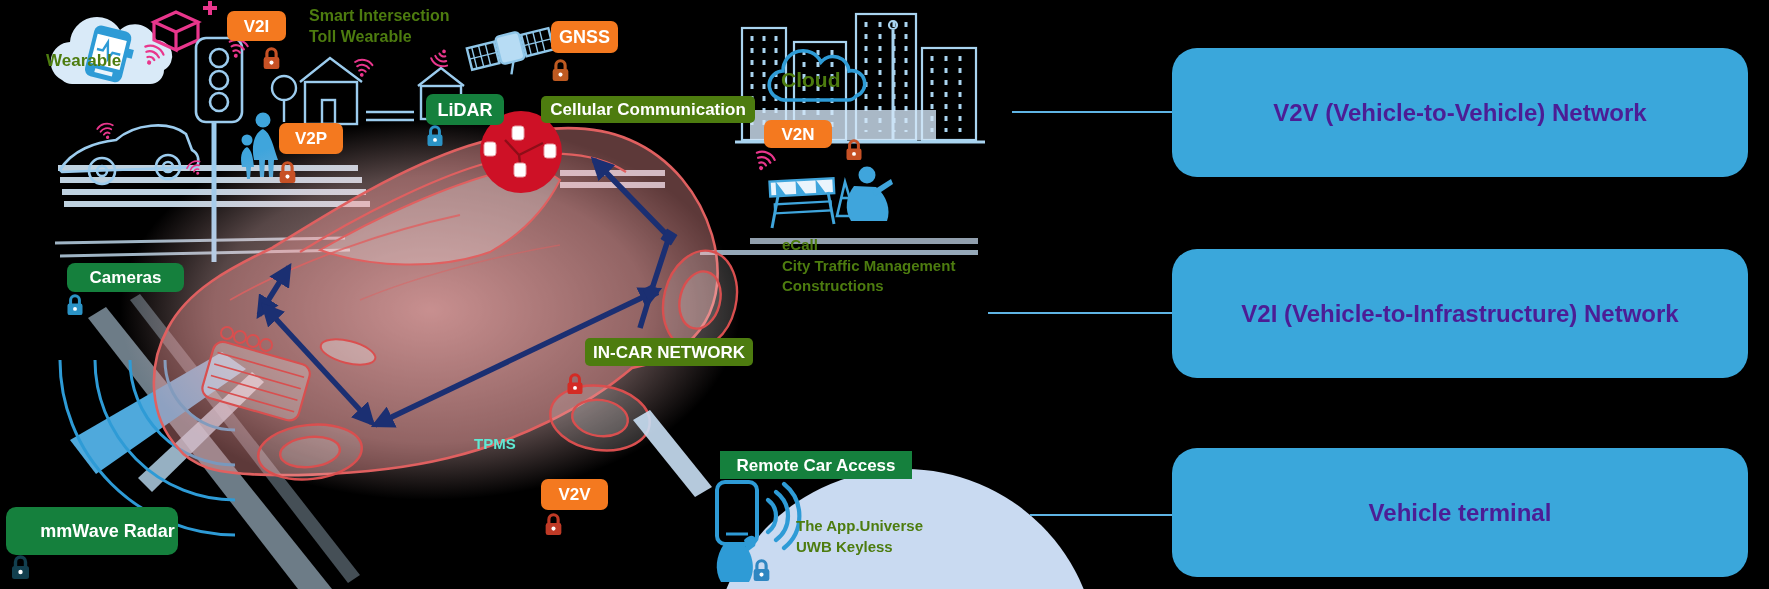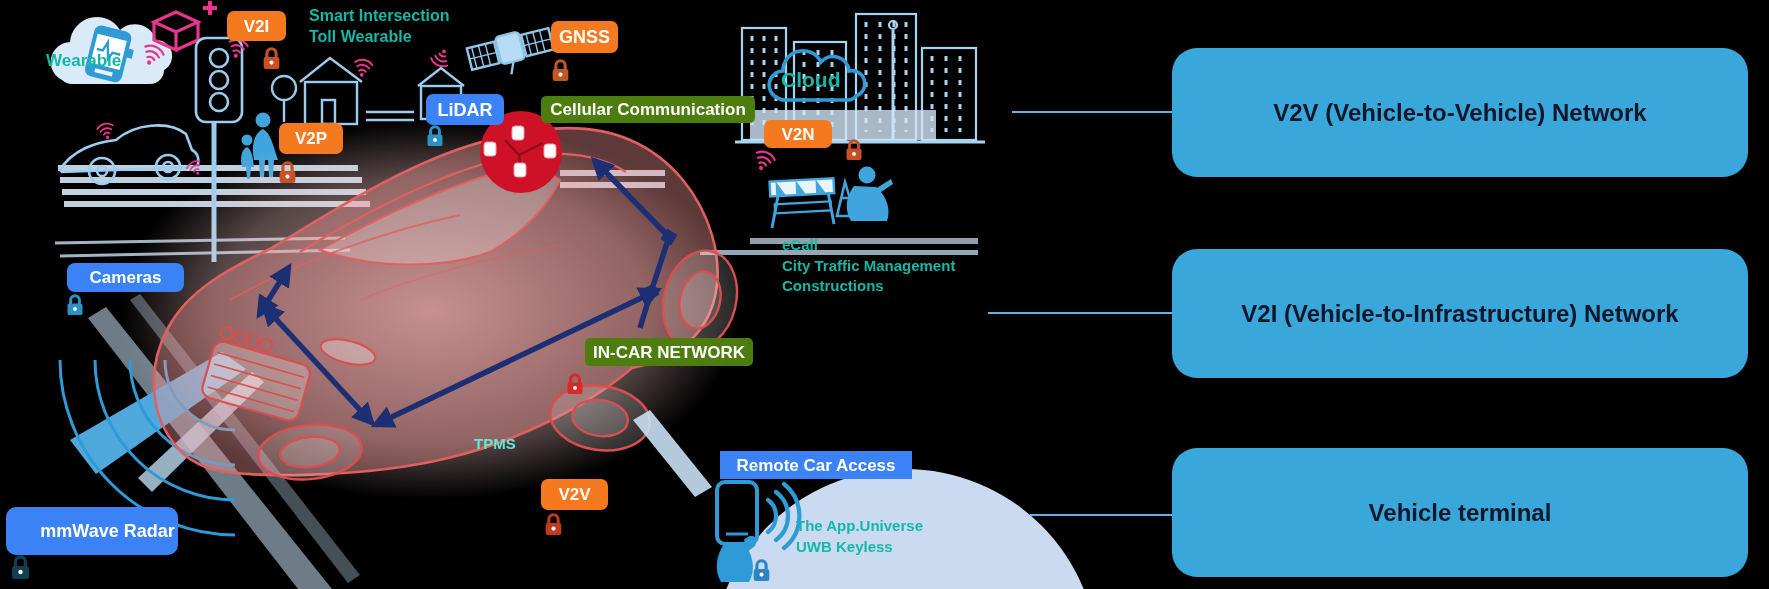--- a/index.html
+++ b/index.html
@@ -3,49 +3,49 @@
 <meta charset="utf-8">
 <style>
   html,body{margin:0;padding:0;background:#000;}
   .stage{position:relative;width:1769px;height:589px;background:#000;overflow:hidden;
          font-family:"Liberation Sans",sans-serif;}
   .stage svg.art{position:absolute;left:0;top:0;}
   
   .badge{position:absolute;display:flex;align-items:center;justify-content:center;
          color:#fff;font-weight:bold;border-radius:7px;white-space:nowrap;line-height:1;}
   .b-orange{background:#F4791F;}
-  .b-blue{background:#3b82f6;}
+  .b-blue{background:#15803d;}
   .b-red{background:#4d7c0f;border-radius:5px;}
   .badge.v2i{left:227px;top:11px;width:59px;height:30px;font-size:17px;}
   .badge.gnss{left:551px;top:21px;width:67px;height:32px;font-size:18px;}
   .badge.lidar{left:426px;top:94px;width:78px;height:31px;font-size:18px;}
   .badge.cellular{left:541px;top:96px;width:214px;height:27px;font-size:17px;}
   .badge.v2n{left:764px;top:120px;width:68px;height:28px;font-size:17px;}
   .badge.v2p{left:279px;top:123px;width:64px;height:31px;font-size:17px;}
   .badge.cameras{left:67px;top:263px;width:117px;height:29px;font-size:17px;border-radius:8px;}
   .badge.incar{left:561px;top:338px;width:168px;height:28px;font-size:17px;margin-left:24px;}
   .badge.mmwave{left:6px;top:507px;width:141px;height:48px;font-size:18px;border-radius:10px;padding-left:31px;}
   .badge.v2v{left:541px;top:479px;width:67px;height:31px;font-size:17px;}
   .badge.remote{left:720px;top:451px;width:192px;height:28px;font-size:17px;border-radius:0;}
   
-  .lbl{position:absolute;color:#14b8a6;font-weight:600;white-space:nowrap;line-height:1.3;}
+  .lbl{position:absolute;color:#4d7c0f;font-weight:600;white-space:nowrap;line-height:1.3;}
   .lbl.wearable{left:46px;top:50px;font-size:17px;}
   .lbl.smart1{left:309px;top:6px;font-size:16px;}
   .lbl.smart2{left:309px;top:27px;font-size:16px;}
   .lbl.cloudtxt{left:781px;top:66px;font-size:21px;font-weight:bold;}
   .lbl.ecall{left:782px;top:235px;font-size:15px;}
   .lbl.city{left:782px;top:256px;font-size:15px;}
   .lbl.constructions{left:782px;top:276px;font-size:15px;}
   .lbl.tpms{left:474px;top:434px;font-size:15px;color:#5eead4;}
   .lbl.app1{left:796px;top:516px;font-size:15px;}
   .lbl.app2{left:796px;top:537px;font-size:15px;}
   
   .net-box{position:absolute;left:1172px;width:576px;height:129px;background:#3AA7DB;
            border-radius:25px;display:flex;align-items:center;justify-content:center;
-           color:#0f172a;font-size:24px;font-weight:bold;}
+           color:#4c1d95;font-size:24px;font-weight:bold;}
   .net-box.b1{top:48px;}
   .net-box.b2{top:249px;}
   .net-box.b3{top:448px;}
   .conn{position:absolute;height:2px;background:#5FB4E4;}
   .conn.c1{left:1012px;top:111px;width:160px;}
   .conn.c2{left:988px;top:312px;width:184px;}
   .conn.c3{left:1030px;top:514px;width:142px;}
 </style>
 </head>
 <body>

